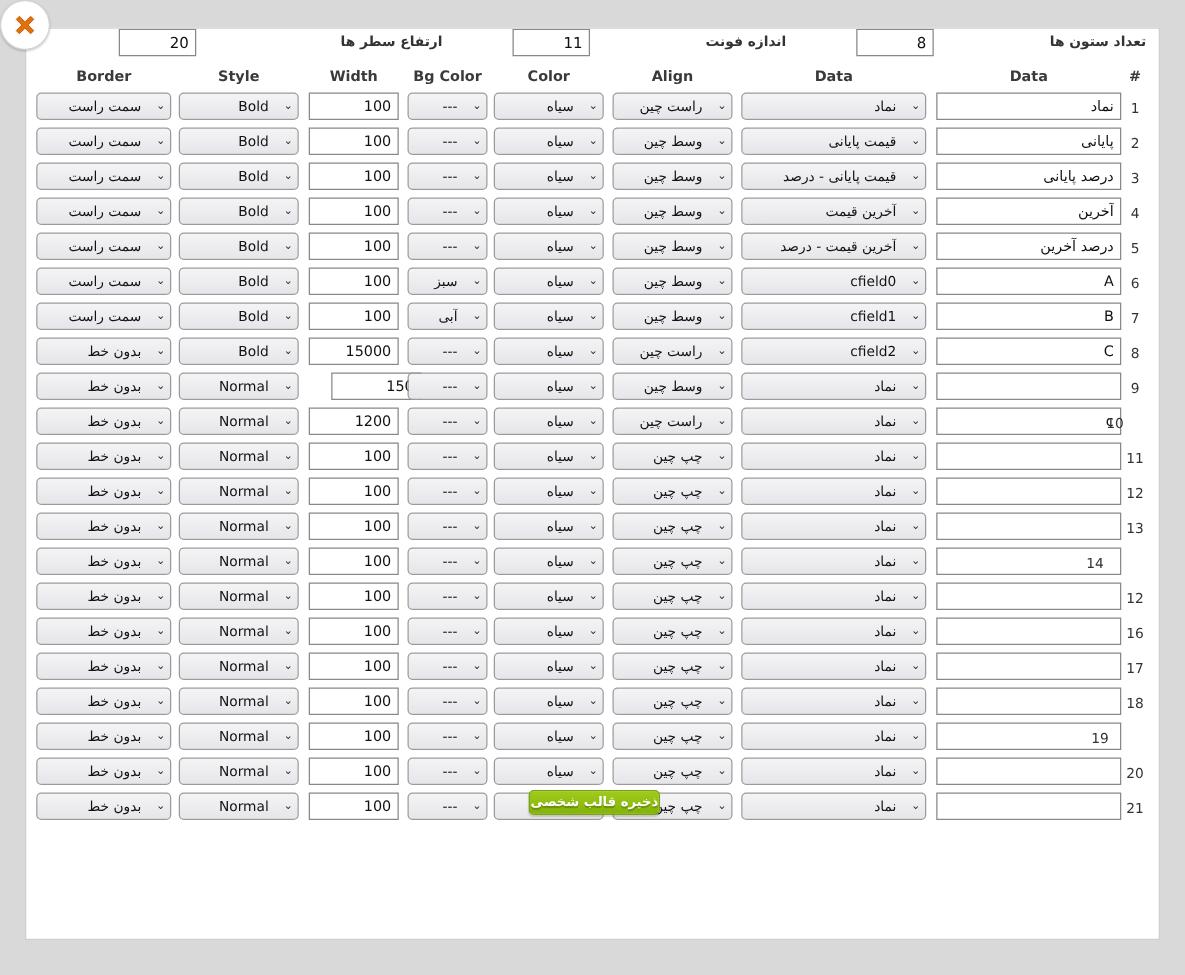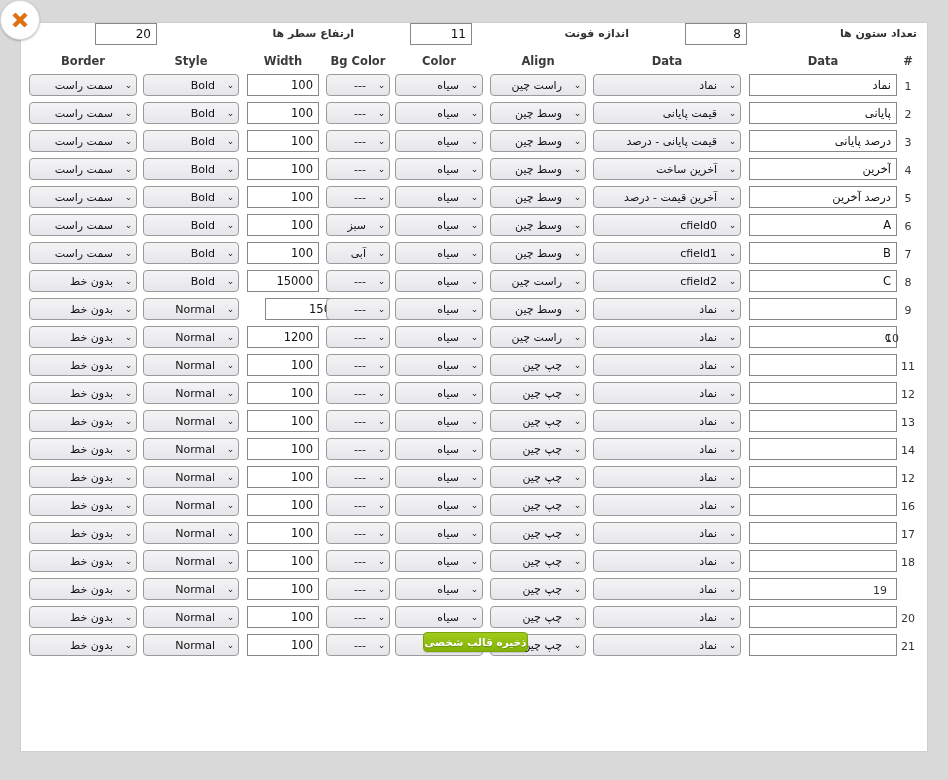--- a/index.html
+++ b/index.html
@@ -358,21 +358,21 @@
           <div class="sel cell" style="left: 374px; width: 88px;">
             <span class="chev">⌄</span>
             <span class="sel-text">سیاه</span>
           </div>
           <div class="sel cell" style="left: 469px; width: 96px;">
             <span class="chev">⌄</span>
             <span class="sel-text">وسط چین</span>
           </div>
           <div class="sel cell" style="left: 572px; width: 148px;">
             <span class="chev">⌄</span>
-            <span class="sel-text">آخرین ساخت</span>
+            <span class="sel-text">آخرین قیمت</span>
           </div>
           <input type="text" class="txt cell rtl" value="آخرین" style="left: 728px; width: 148px;">
           <div class="rownum" style="left: 876px;">4</div>
         </div>
         <div class="row" style="top: 112px;">
           <div class="sel cell" style="left: 8px; width: 108px;">
             <span class="chev">⌄</span>
             <span class="sel-text">سمت راست</span>
           </div>
           <div class="sel cell" style="left: 122px; width: 96px;">
@@ -651,21 +651,21 @@
           </div>
           <div class="sel cell" style="left: 469px; width: 96px;">
             <span class="chev">⌄</span>
             <span class="sel-text">چپ چین</span>
           </div>
           <div class="sel cell" style="left: 572px; width: 148px;">
             <span class="chev">⌄</span>
             <span class="sel-text">نماد</span>
           </div>
           <input type="text" class="txt cell rtl" value="" style="left: 728px; width: 148px;">
-          <div class="rownum" style="left: 876px;">14</div>
+          <div class="rownum" style="left: 844px;">14</div>
         </div>
         <div class="row" style="top: 392px;">
           <div class="sel cell" style="left: 8px; width: 108px;">
             <span class="chev">⌄</span>
             <span class="sel-text">بدون خط</span>
           </div>
           <div class="sel cell" style="left: 122px; width: 96px;">
             <span class="chev">⌄</span>
             <span class="sel-text ltr">Normal</span>
           </div>

